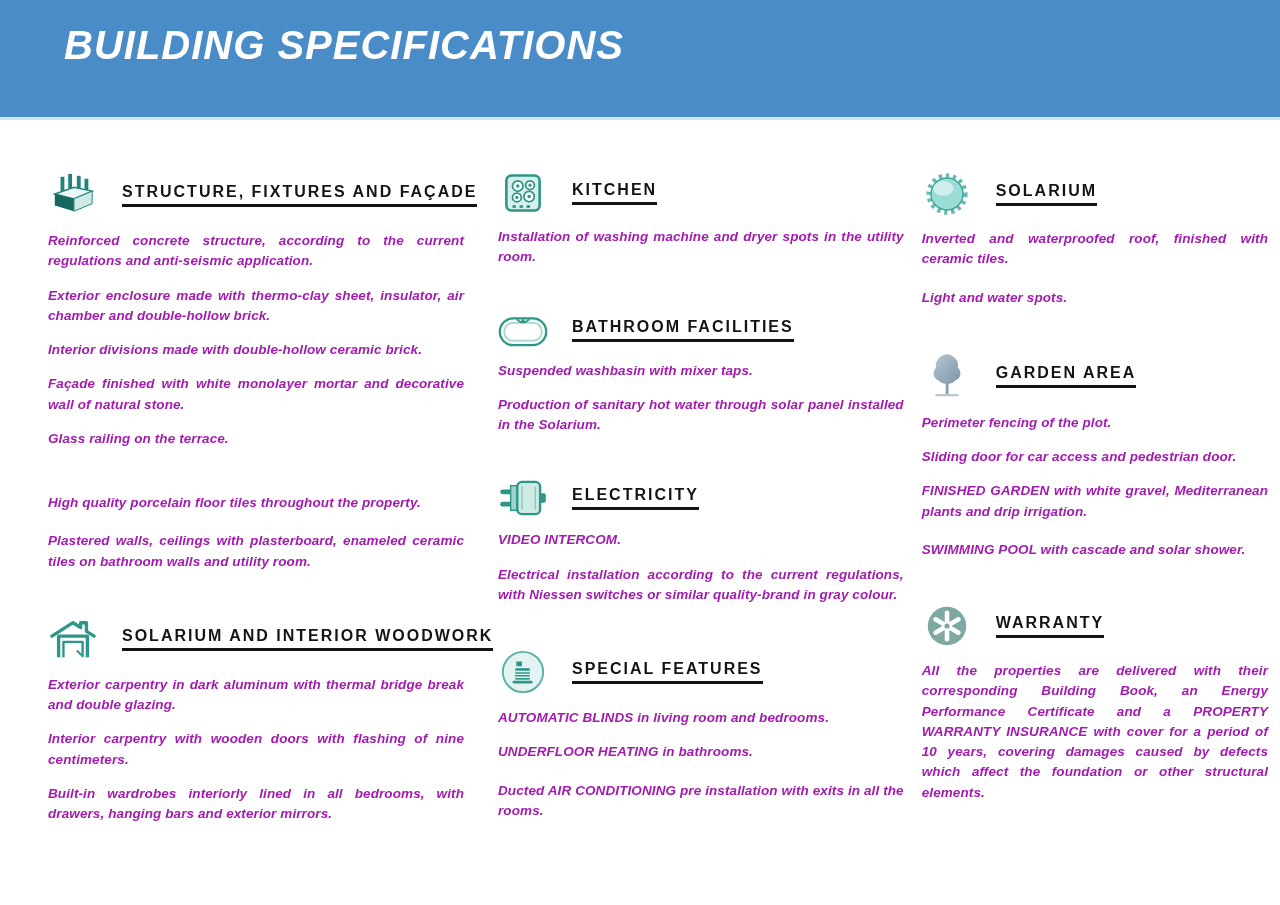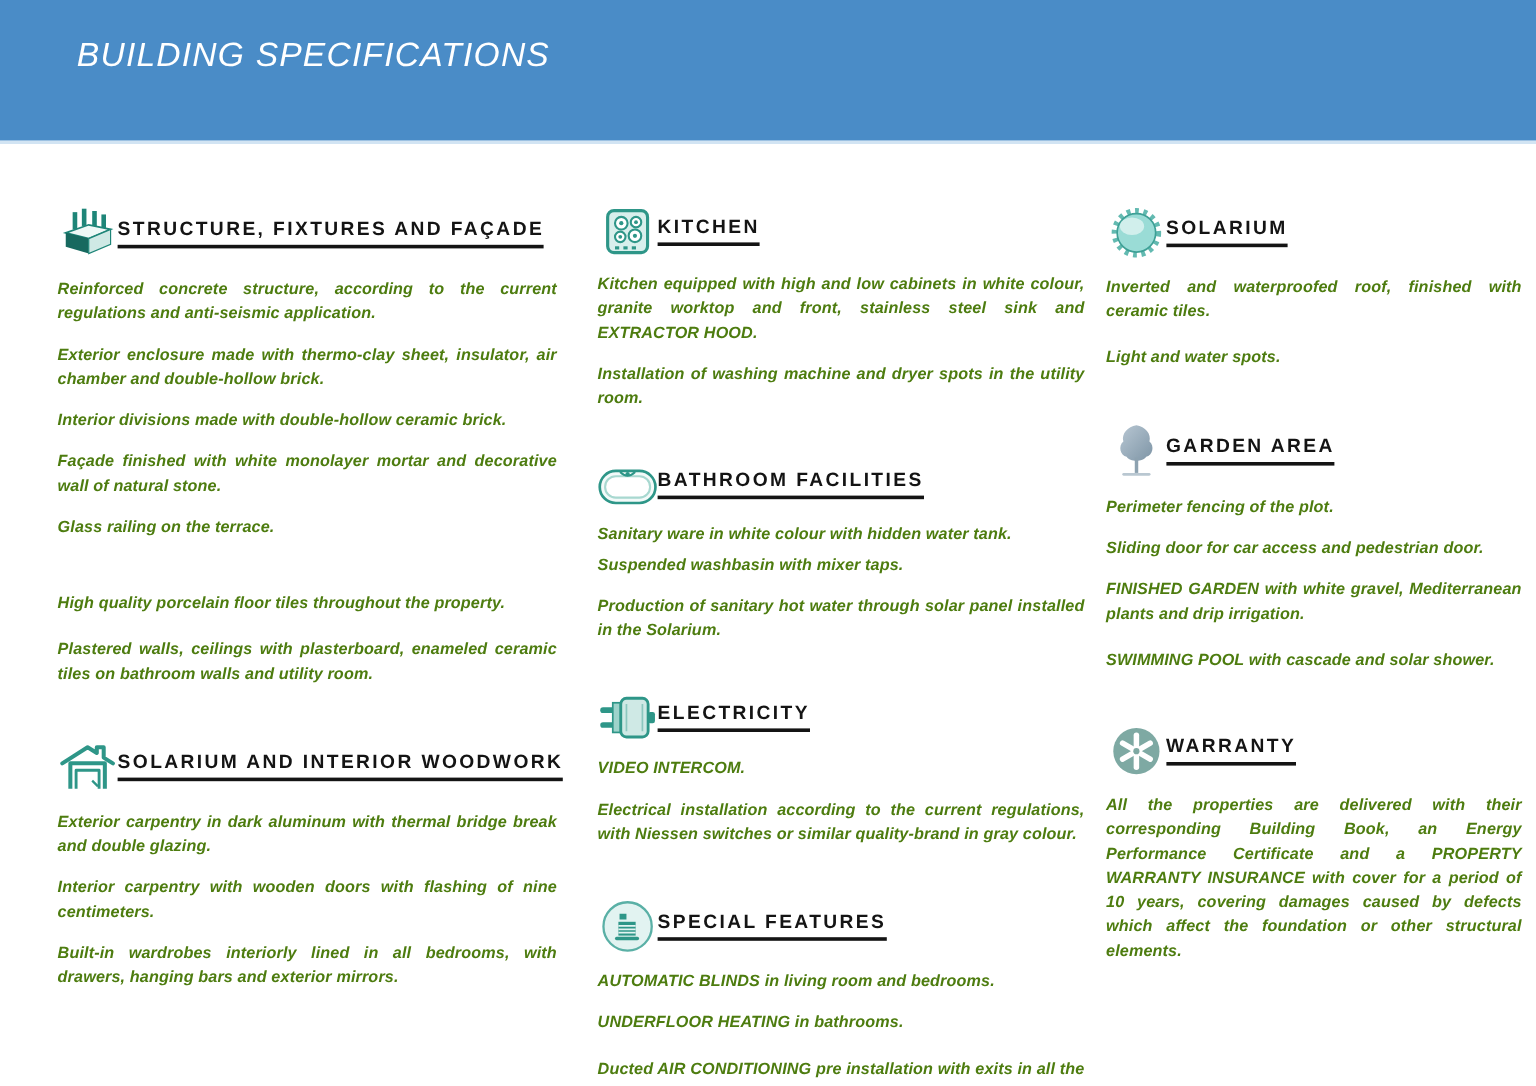--- a/index.html
+++ b/index.html
@@ -13,39 +13,39 @@
   .banner{
     height:120px;
     background:#4a8cc7;
     border-bottom:3px solid #d2e4f3;
     display:flex;align-items:center;
     padding-left:64px;box-sizing:border-box;
   }
   .banner h1{
     margin:0 0 26px 0;
     color:#ffffff;
-    font-size:28px;
-    font-weight:normal;
+    font-size:40px;
+    font-weight:bold;
     font-style:italic;
     letter-spacing:1px;
   }
   
   .content{
     display:flex;
     padding:52px 12px 0 48px;
     box-sizing:border-box;
   }
   .col{box-sizing:border-box;}
   .col-1{width:416px;margin-right:34px;}
   .col-2{width:410px;margin-right:18px;}
   .col-3{width:350px;}
   
   .sec{margin-bottom:44px;}
   .sec-head{
-    display:flex;align-items:center;gap:0;
+    display:flex;align-items:center;gap:24px;
     margin-bottom:13px;
   }
   .icon{
     width:50px;flex:0 0 auto;
     display:flex;justify-content:center;align-items:center;
   }
   .sec-title{
     margin:0;
     font-size:16px;
     font-weight:bold;
@@ -56,21 +56,21 @@
     display:inline-block;
     white-space:nowrap;
   }
   p.spec{
     margin:0 0 14px 0;
     font-size:13.5px;
     font-weight:bold;
     font-style:italic;
     line-height:1.5;
     text-align:justify;
-    color:#4d7c0f;
+    color:#a21caf;
     letter-spacing:0.1px;
   }
   p.spec.tight{margin-bottom:5px;}
   p.spec.g8{margin-top:8px;}
   p.spec.g16{margin-top:18px;}
 </style>
 </head>
 <body>
 
 <header class="banner">
@@ -143,37 +143,35 @@
             <circle cx="17" cy="29" r="1.8" fill="#2e9688"></circle>
             <circle cx="31" cy="28" r="6" fill="#ffffff" stroke="#2e9688" stroke-width="2"></circle>
             <circle cx="31" cy="28" r="2" fill="#2e9688"></circle>
             <rect x="12" y="38" width="4" height="3" fill="#2e9688"></rect>
             <rect x="20" y="38" width="4" height="3" fill="#2e9688"></rect>
             <rect x="28" y="38" width="4" height="3" fill="#2e9688"></rect>
           </svg>
         </span>
         <h2 class="sec-title">KITCHEN</h2>
       </div>
-      <p class="spec">Kitchen equipped with high and low cabinets in white colour, granite worktop and front, stainless steel sink and EXTRACTOR HOOD.</p>
       <p class="spec">Installation of washing machine and dryer spots in the utility room.</p>
     </section>
 
     <section class="sec">
       <div class="sec-head">
         <span class="icon">
           <svg width="52" height="36" viewBox="0 0 56 38">
             <rect x="2" y="6" width="52" height="30" rx="15" fill="#f3faf9" stroke="#2e9688" stroke-width="2.5"></rect>
             <rect x="7" y="11" width="42" height="20" rx="10" fill="#ffffff" stroke="#a8d8d0" stroke-width="2"></rect>
             <path d="M21 7 q7 7 14 0" fill="none" stroke="#2e9688" stroke-width="2"></path>
             <circle cx="28" cy="9" r="2" fill="#2e9688"></circle>
           </svg>
         </span>
         <h2 class="sec-title">BATHROOM FACILITIES</h2>
       </div>
-      <p class="spec tight">Sanitary ware in white colour with hidden water tank.</p>
       <p class="spec">Suspended washbasin with mixer taps.</p>
       <p class="spec">Production of sanitary hot water through solar panel installed in the Solarium.</p>
     </section>
 
     <section class="sec">
       <div class="sec-head">
         <span class="icon">
           <svg width="50" height="38" viewBox="0 0 52 40">
             <rect x="2" y="11" width="13" height="5" rx="2.5" fill="#2e9688"></rect>
             <rect x="2" y="24" width="13" height="5" rx="2.5" fill="#2e9688"></rect>

